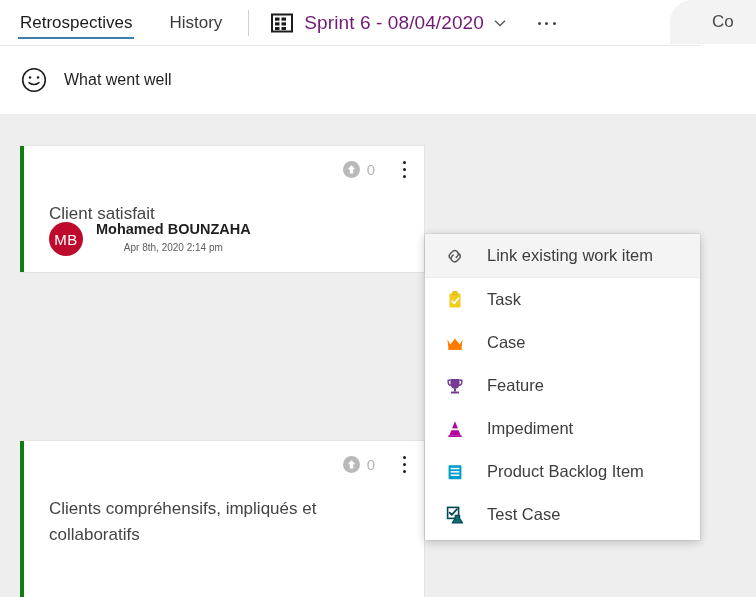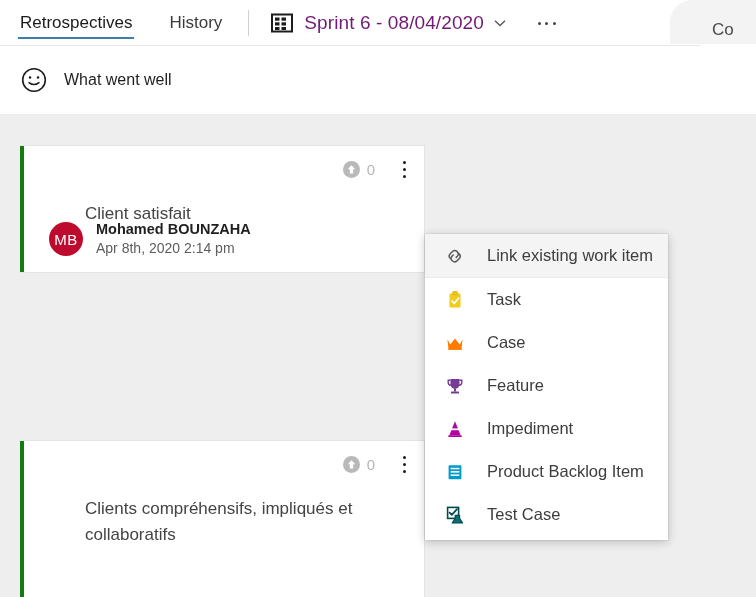--- a/index.html
+++ b/index.html
@@ -41,21 +41,21 @@
     margin-left:31px; display:flex; align-items:center; gap:4.5px; cursor:pointer;
   }
   .ellipsis span{ width:3px; height:3px; background:#454545; border-radius:50%; display:block; }
 
   
   .corner-panel{
     position:absolute; right:0; top:0; width:86px; height:44px;
     background:#f3f3f3; border-top-left-radius:22px;
   }
   .corner-panel .corner-label{
-    position:absolute; left:42px; top:20px;
+    position:absolute; left:42px; top:12px;
     font-size:17px; color:#4a4a4a; white-space:nowrap;
   }
   .topbar-rule{
     position:absolute; left:0; top:45px; width:700px; height:1px; background:#e6e6e6;
   }
 
   
   .section-head{
     position:absolute; left:0; top:46px; width:756px; height:68px;
     background:#ffffff; display:flex; align-items:center; padding-left:20px;
@@ -90,49 +90,49 @@
   .vote-count{ font-size:15px; color:#b6b6b6; margin-left:7px; }
   .kebab{
     margin-left:21px; width:16px; height:22px;
     display:flex; flex-direction:column; align-items:center; justify-content:center;
     gap:4px; cursor:pointer;
   }
   .kebab span{ width:3px; height:3px; background:#1d1d1d; border-radius:50%; display:block; }
 
   .card-text{
     position:absolute; left:29px; right:26px; top:55px;
-    font-size:17px; line-height:26px; color:#444;margin-left:36px;
+    font-size:17px; line-height:26px; color:#444;
   }
 
   .author{
     position:absolute; left:29px; bottom:14px; display:flex; align-items:center;
   }
   .avatar{
     width:34px; height:34px; border-radius:50%;
     background:#be0b2d; color:#fff;
     display:flex; align-items:center; justify-content:center;
     font-size:15px; letter-spacing:.4px; flex:none;
   }
   .author-meta{ margin-left:13px; }
   .author-name{ font-size:14.5px; color:#1f1f1f; font-weight:bold; line-height:18px; }
-  .author-date{ font-size:14px; color:#5d5d5d; line-height:20px; }
+  .author-date{ font-size:10px; color:#5d5d5d; line-height:20px;text-align:center; }
 
   
   .add-bar{
     position:absolute; left:20px; top:380px; width:405px; height:40px;
     background:#f4f4f4; border:1px solid #e3e3e3; border-top:none;
     display:flex; align-items:center; justify-content:flex-end;
     padding-right:20px; cursor:pointer;
   }
   .plus{ width:17px; height:17px; margin-right:12px; flex:none; }
   .add-label{ font-size:17px; color:#3b3b3b; }
 
   
   .menu{
-    position:absolute; left:425px; top:234px; width:243px;
+    position:absolute; left:425px; top:234px; width:275px;
     background:#ffffff;
     box-shadow:0 2px 9px rgba(0,0,0,.22), 0 0 1px rgba(0,0,0,.25);
     padding-bottom:4px;
     text-align:center;
   }
   .menu-item{
     display:flex; align-items:center; height:43px; padding-left:19px; cursor:pointer;
   }
   .menu-item.hover{ background:#f4f4f4; }
   .menu-sep{ height:1px; background:#eaeaea; margin:0; }

